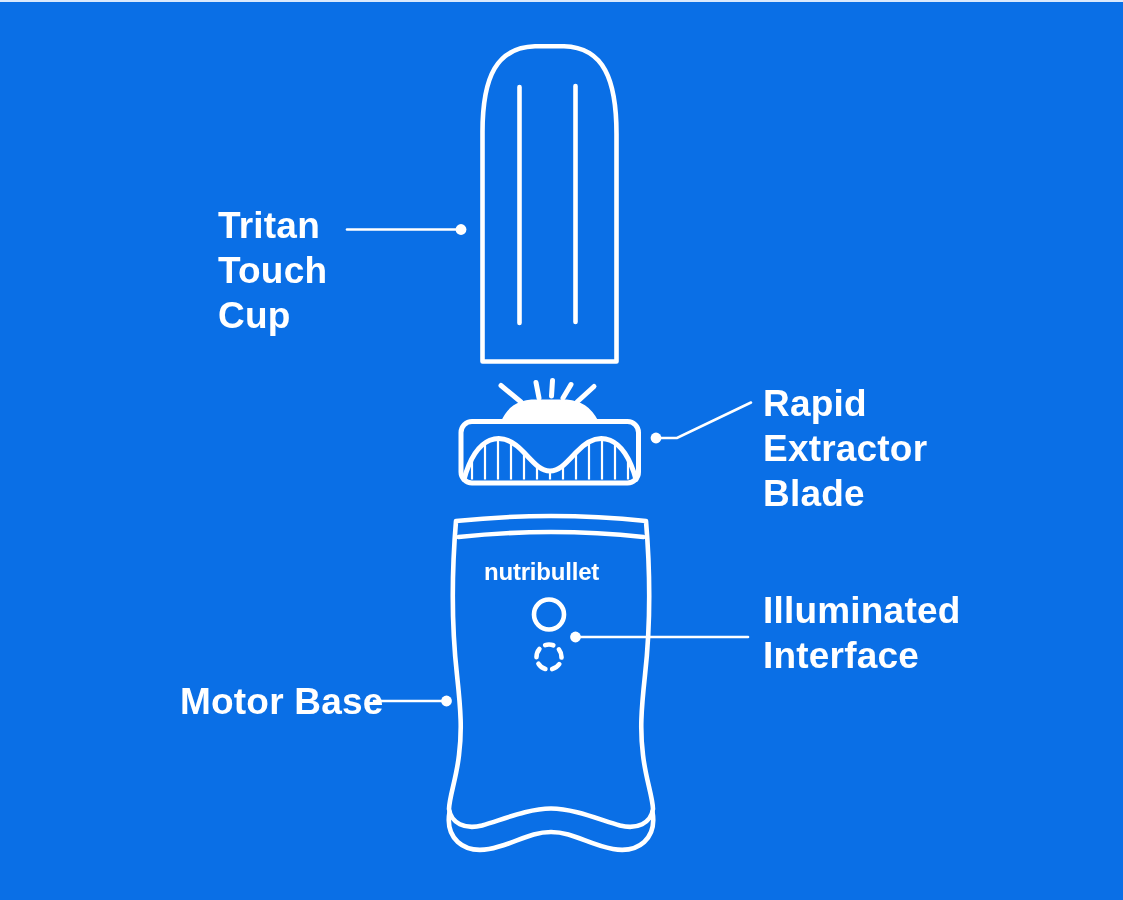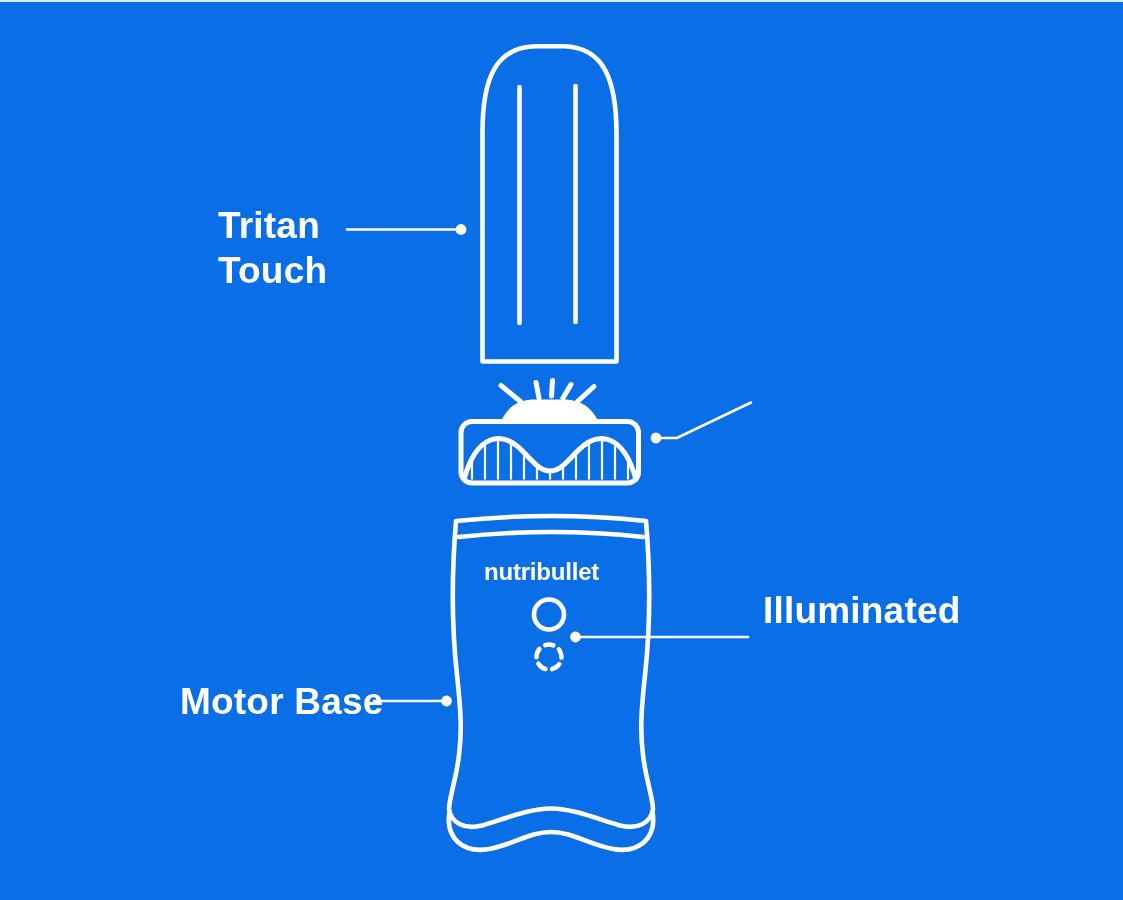--- a/index.html
+++ b/index.html
@@ -132,26 +132,33 @@
       <circle cx="575.5" cy="637" r="5.4" fill="currentColor" stroke="none"></circle>
 
       <line x1="374" y1="701" x2="444" y2="701"></line>
       <circle cx="446.5" cy="701" r="5.4" fill="currentColor" stroke="none"></circle>
     </g>
   </svg>
 
   <div class="label label-cup">
     <span>Tritan</span>
     <span>Touch</span>
+    <span>Cup</span>
   </div>
 
+  <div class="label label-blade">
+    <span>Rapid</span>
+    <span>Extractor</span>
+    <span>Blade</span>
+  </div>
 
   <div class="label label-base">
     <span>Motor Base</span>
   </div>
 
   <div class="label label-interface">
     <span>Illuminated</span>
+    <span>Interface</span>
   </div>
 
   <div class="brand">nutribullet</div>
 
 </div>
 
 </body></html>

